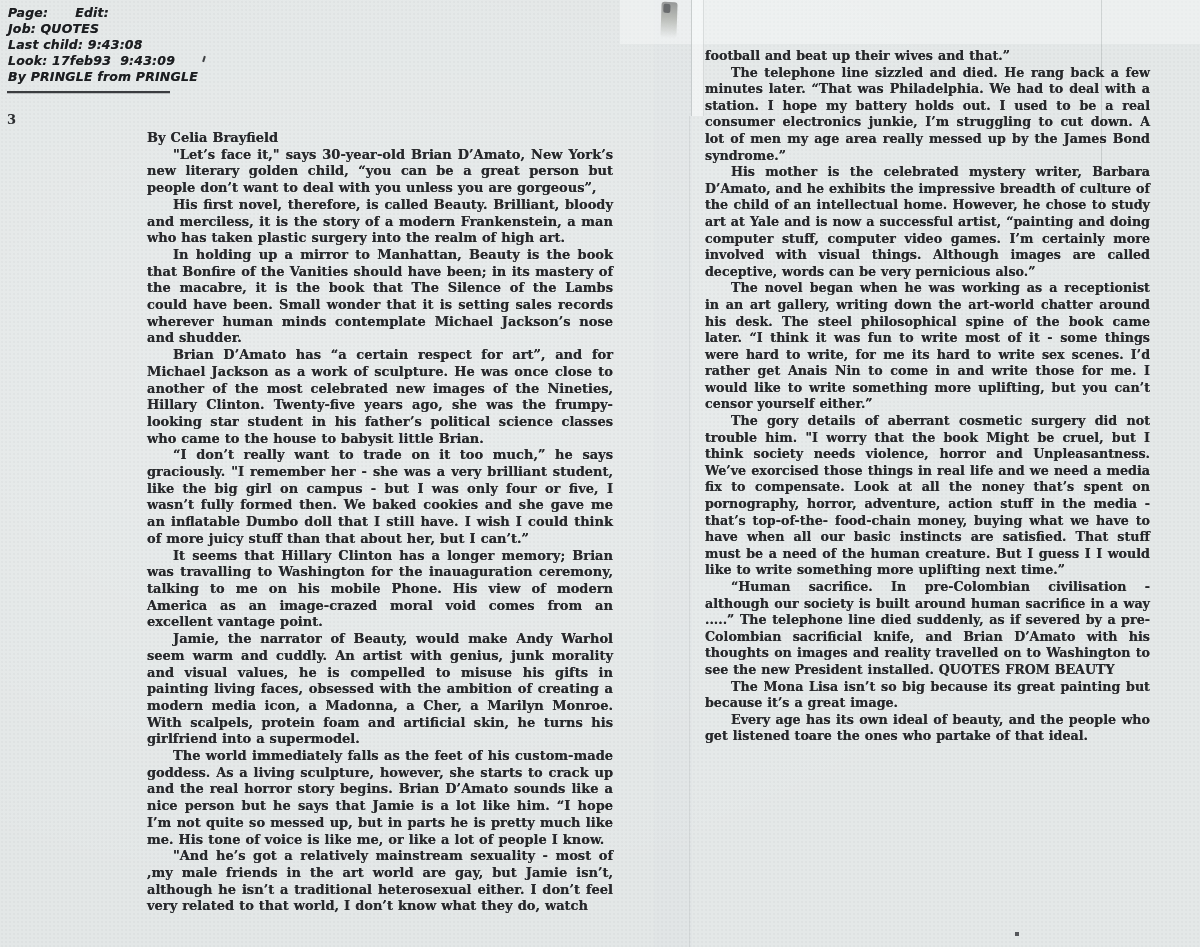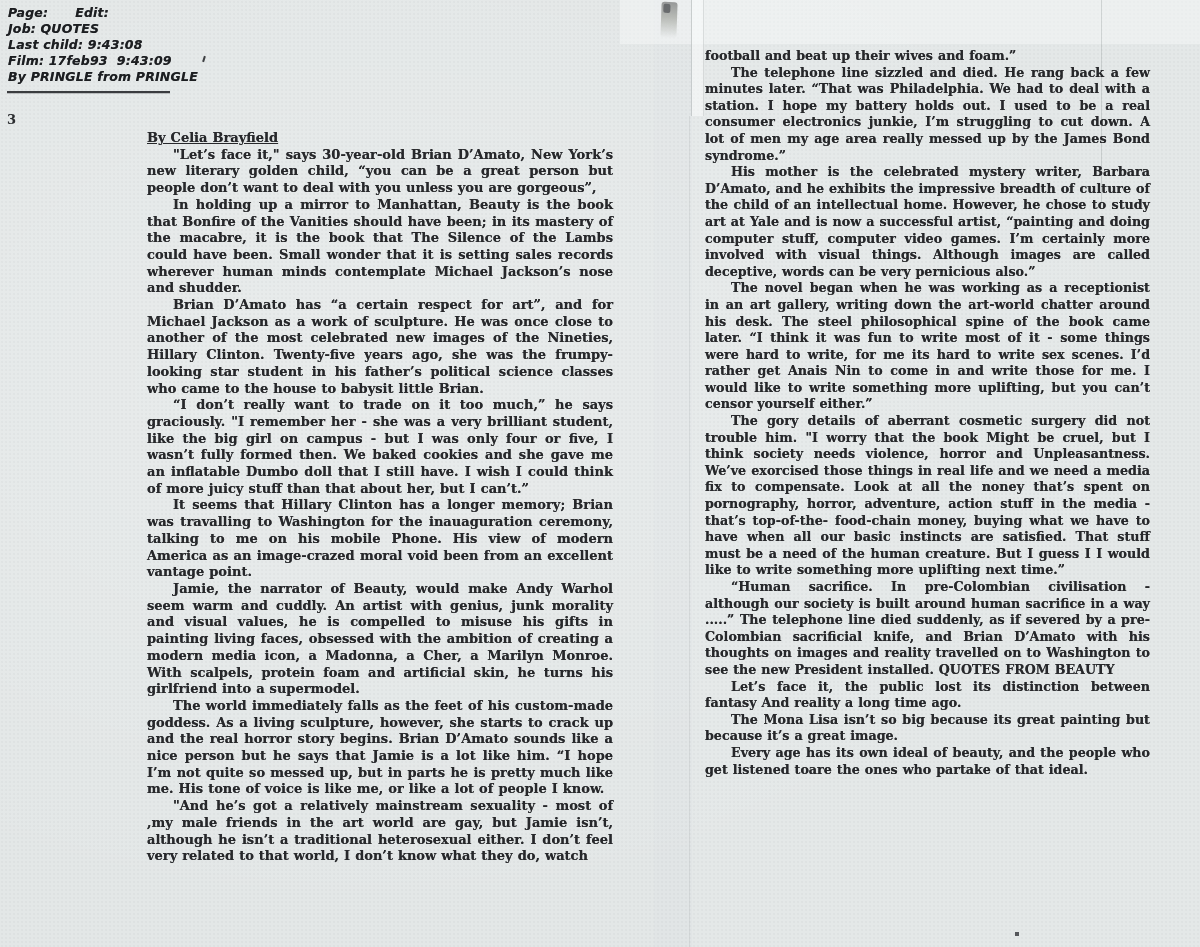--- a/index.html
+++ b/index.html
@@ -45,21 +45,21 @@
   .col {
     position:absolute;
     color:#27282b;
     text-align:justify;
     text-shadow:0 0 .5px rgba(39,40,43,.75);
     word-spacing:.5px;
   }
   .col p { margin:0; text-indent:26px; }
   .col-left  { left:147px; top:130px; width:466px; font:700 13px/16.7px "DejaVu Serif", serif; }
   .col-right { left:705px; top:48px;  width:445px; font:700 12.7px/16.6px "DejaVu Serif", serif; }
-  .byline { text-indent:0 !important;text-decoration:underline; }
+  .byline { text-indent:0 !important; }
   .col-right [data-list] p:first-child { text-indent:0; }
 
   
   .top-light-band {
     position:absolute; left:620px; top:0; width:580px; height:44px;
     background:rgba(248,250,250,.45);
   }
   .gutter-strip {
     position:absolute; left:691px; top:0; width:11px; height:116px;
     background:rgba(250,252,252,.55);
@@ -103,47 +103,47 @@
   <div class="gutter-seam"></div>
   <div class="smudge"></div>
   <div class="right-edge-line"></div>
   <div class="tick-mark"></div>
   <div class="speck"></div>
 
   <div class="job-header">
     <div class="meta-line"><span>Page:</span><span class="edit-gap">Edit:</span></div>
     <div class="meta-line">Job: QUOTES</div>
     <div class="meta-line">Last child: 9:43:08</div>
-    <div class="meta-line">Film: 17feb93  9:43:09</div>
+    <div class="meta-line">Look: 17feb93  9:43:09</div>
     <div class="meta-line">By PRINGLE from PRINGLE</div>
   </div>
   <div class="header-rule"></div>
 
   <div class="page-number">3</div>
 
   <div class="col col-left">
     <p class="byline">By Celia Brayfield</p>
     <div data-list="document.column_left.paragraphs">
         <p>"Let’s face it," says 30-year-old Brian D’Amato, New York’s new literary golden child, “you can be a great person but people don’t want to deal with you unless you are gorgeous”,</p>
+        <p>His first novel, therefore, is called Beauty. Brilliant, bloody and merciless, it is the story of a modern Frankenstein, a man who has taken plastic surgery into the realm of high art.</p>
         <p>In holding up a mirror to Manhattan, Beauty is the book that Bonfire of the Vanities should have been; in its mastery of the macabre, it is the book that The Silence of the Lambs could have been. Small wonder that it is setting sales records wherever human minds contemplate Michael Jackson’s nose and shudder.</p>
         <p>Brian D’Amato has “a certain respect for art”, and for Michael Jackson as a work of sculpture. He was once close to another of the most celebrated new images of the Nineties, Hillary Clinton. Twenty-five years ago, she was the frumpy-looking star student in his father’s political science classes who came to the house to babysit little Brian.</p>
         <p>“I don’t really want to trade on it too much,” he says graciously. "I remember her - she was a very brilliant student, like the big girl on campus - but I was only four or five, I wasn’t fully formed then. We baked cookies and she gave me an inflatable Dumbo doll that I still have. I wish I could think of more juicy stuff than that about her, but I can’t.”</p>
-        <p>It seems that Hillary Clinton has a longer memory; Brian was travalling to Washington for the inauaguration ceremony, talking to me on his mobile Phone. His view of modern America as an image-crazed moral void been from an excellent vantage point.</p>
+        <p>It seems that Hillary Clinton has a longer memory; Brian was travalling to Washington for the inauaguration ceremony, talking to me on his mobile Phone. His view of modern America as an image-crazed moral void comes from an excellent vantage point.</p>
         <p>Jamie, the narrator of Beauty, would make Andy Warhol seem warm and cuddly. An artist with genius, junk morality and visual values, he is compelled to misuse his gifts in painting living faces, obsessed with the ambition of creating a modern media icon, a Madonna, a Cher, a Marilyn Monroe. With scalpels, protein foam and artificial skin, he turns his girlfriend into a supermodel.</p>
         <p>The world immediately falls as the feet of his custom-made goddess. As a living sculpture, however, she starts to crack up and the real horror story begins. Brian D’Amato sounds like a nice person but he says that Jamie is a lot like him. “I hope I’m not quite so messed up, but in parts he is pretty much like me. His tone of voice is like me, or like a lot of people I know.</p>
         <p>"And he’s got a relatively mainstream sexuality - most of ,my male friends in the art world are gay, but Jamie isn’t, although he isn’t a traditional heterosexual either. I don’t feel very related to that world, I don’t know what they do, watch</p>
       </div>
   </div>
 
   <div class="col col-right">
     <div data-list="document.column_right.paragraphs">
-        <p>football and beat up their wives and foam.”</p>
+        <p>football and beat up their wives and that.”</p>
         <p>The telephone line sizzled and died. He rang back a few minutes later. “That was Philadelphia. We had to deal with a station. I hope my battery holds out. I used to be a real consumer electronics junkie, I’m struggling to cut down. A lot of men my age area really messed up by the James Bond syndrome.”</p>
         <p>His mother is the celebrated mystery writer, Barbara D’Amato, and he exhibits the impressive breadth of culture of the child of an intellectual home. However, he chose to study art at Yale and is now a successful artist, “painting and doing computer stuff, computer video games. I’m certainly more involved with visual things. Although images are called deceptive, words can be very pernicious also.”</p>
         <p>The novel began when he was working as a receptionist in an art gallery, writing down the art-world chatter around his desk. The steel philosophical spine of the book came later. “I think it was fun to write most of it - some things were hard to write, for me its hard to write sex scenes. I’d rather get Anais Nin to come in and write those for me. I would like to write something more uplifting, but you can’t censor yourself either.”</p>
         <p>The gory details of aberrant cosmetic surgery did not trouble him. "I worry that the book Might be cruel, but I think society needs violence, horror and Unpleasantness. We’ve exorcised those things in real life and we need a media fix to compensate. Look at all the noney that’s spent on pornography, horror, adventure, action stuff in the media - that’s top-of-the- food-chain money, buying what we have to have when all our basic instincts are satisfied. That stuff must be a need of the human creature. But I guess I I would like to write something more uplifting next time.”</p>
         <p>“Human sacrifice. In pre-Colombian civilisation - although our society is built around human sacrifice in a way .....” The telephone line died suddenly, as if severed by a pre-Colombian sacrificial knife, and Brian D’Amato with his thoughts on images and reality travelled on to Washington to see the new President installed. QUOTES FROM BEAUTY</p>
-        <p>Let’s face it, the public lost its distinction between fantasy And reality a long time ago.</p>
         <p>The Mona Lisa isn’t so big because its great painting but because it’s a great image.</p>
         <p>Every age has its own ideal of beauty, and the people who get listened toare the ones who partake of that ideal.</p>
       </div>
   </div>
 </div>
 
 </body></html>

